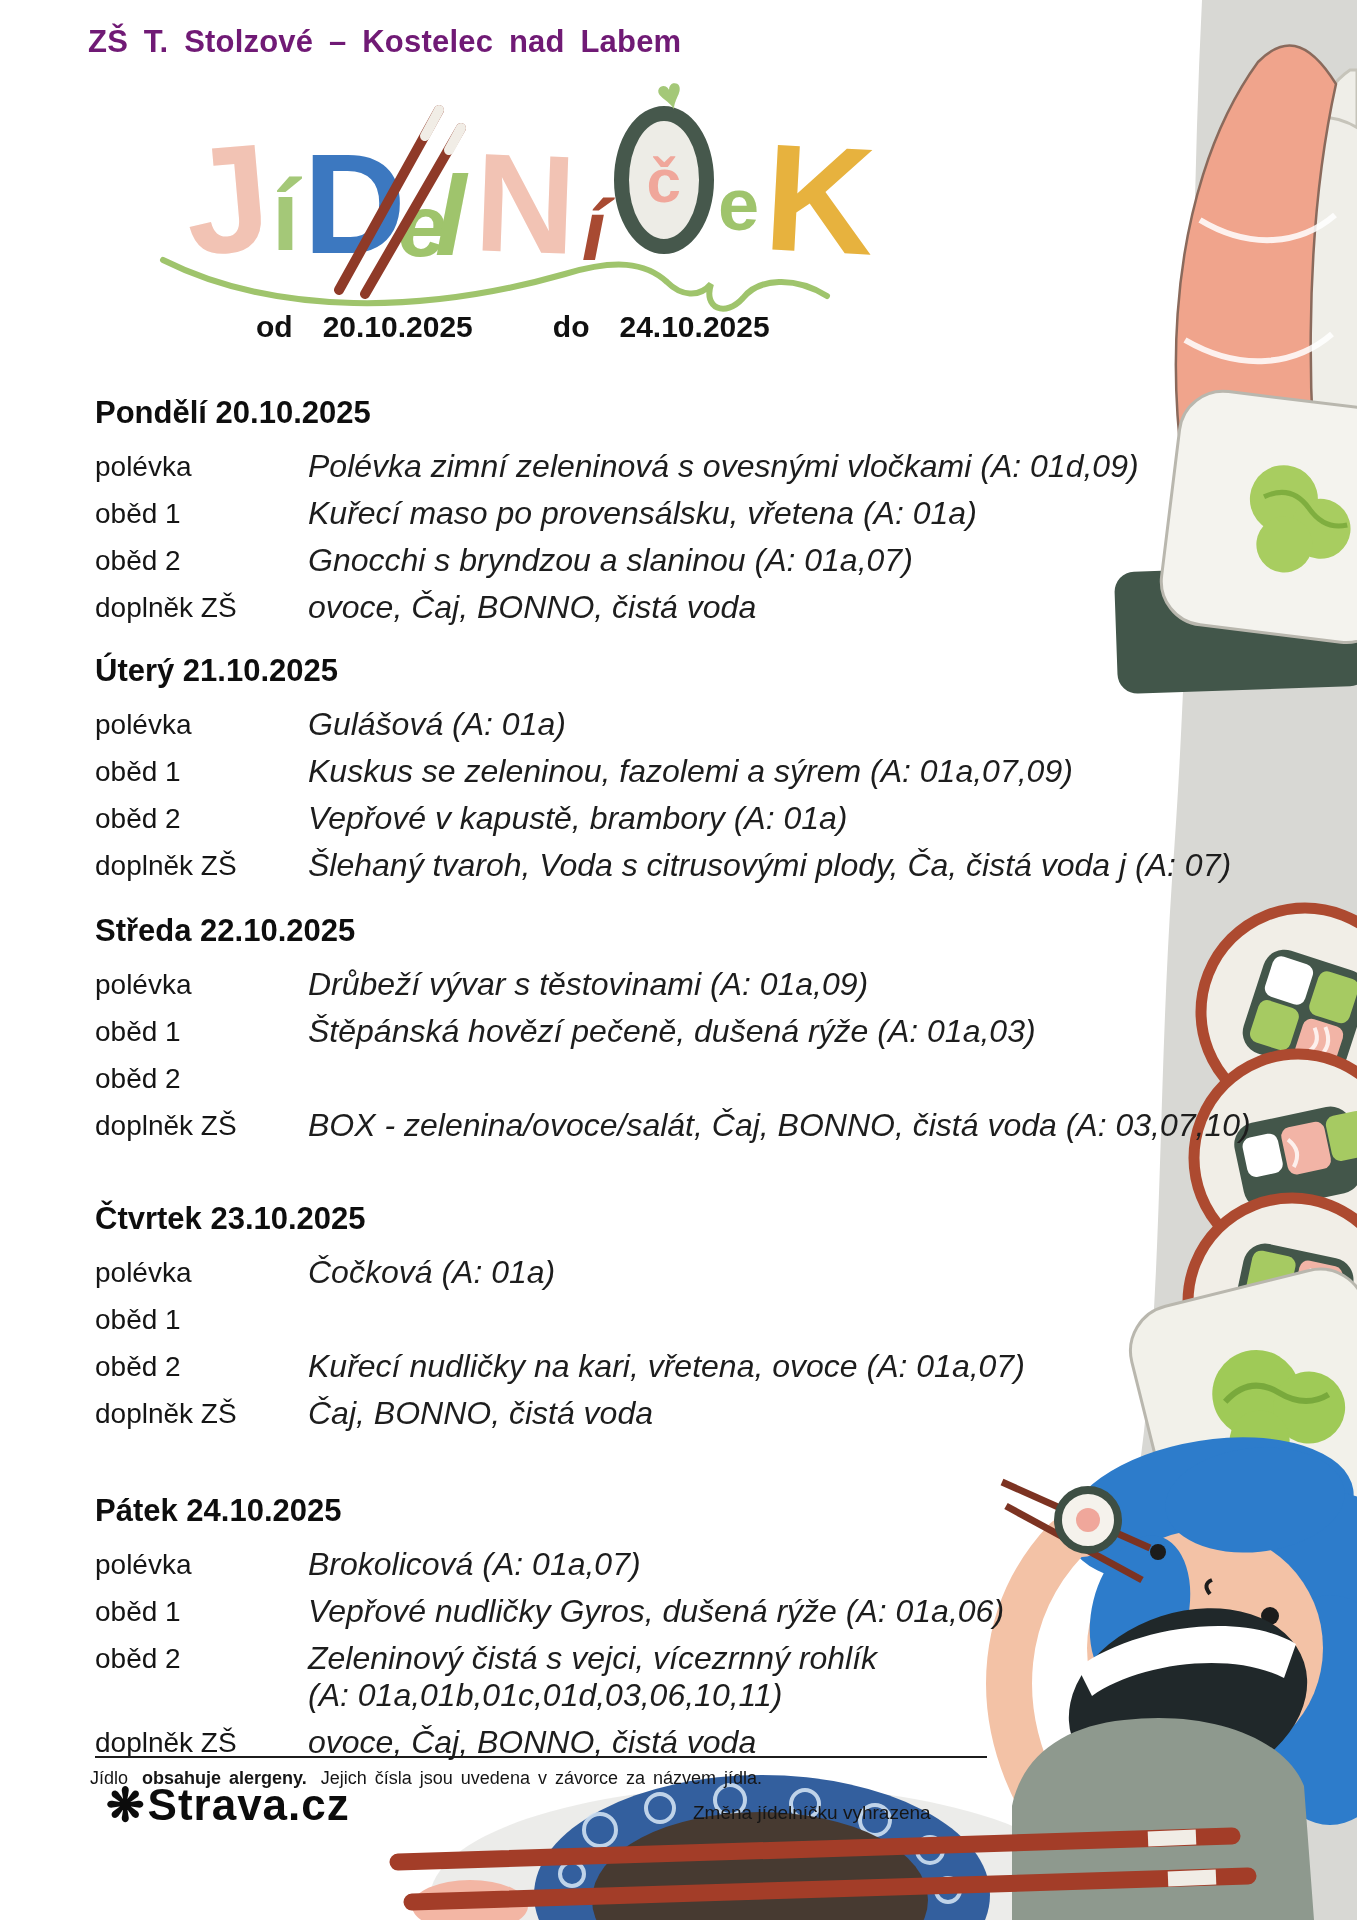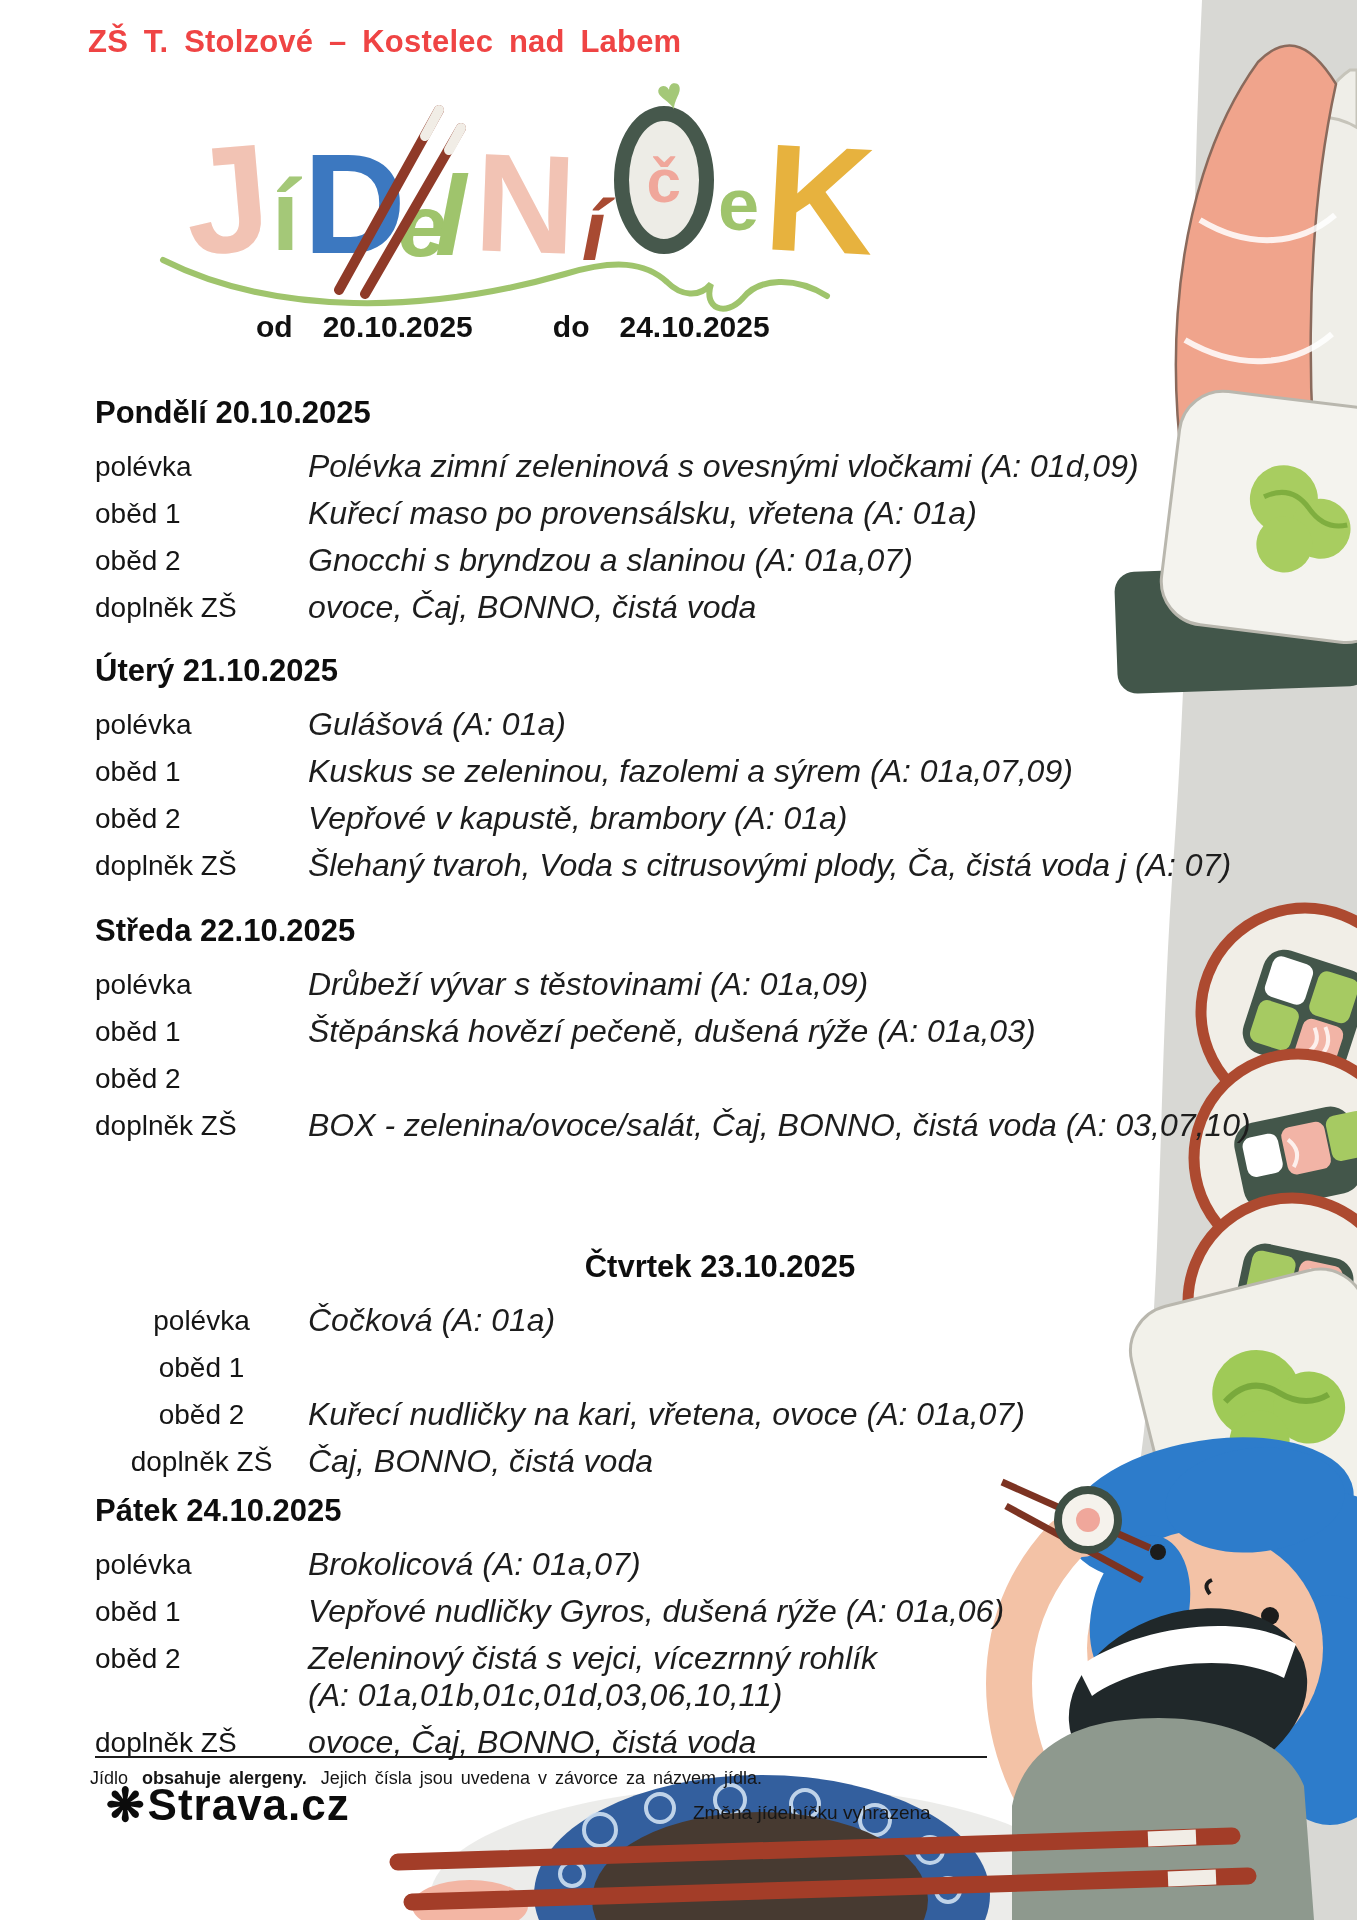--- a/index.html
+++ b/index.html
@@ -7,21 +7,21 @@
        font-family:"Liberation Sans",sans-serif;color:#151515;}
   .page{position:relative;width:1357px;height:1920px;background:#fff;}
 
   
   .art{position:absolute;inset:0;z-index:1;pointer-events:none;}
 
   
   .content{position:absolute;inset:0;z-index:2;}
 
   .school{position:absolute;left:88px;top:24px;font-size:31px;font-weight:700;
-          word-spacing:7px;letter-spacing:.2px;color:#ef4444;}
+          word-spacing:7px;letter-spacing:.2px;color:#701a75;}
 
   
   .logo{position:absolute;left:185px;top:72px;width:690px;height:210px;}
   .logo-row{position:relative;display:flex;align-items:flex-end;height:190px;}
   .lg{font-weight:700;line-height:.82;}
   .lg-j{font-size:152px;color:#f2c3b4;transform:rotate(-5deg);}
   .lg-i1{font-size:100px;color:#a4c878;margin-left:2px;margin-bottom:6px;}
   .lg-d{position:relative;font-size:142px;color:#3c78c0;margin-left:4px;}
   .lg-e1{font-size:88px;font-style:italic;color:#9fc46c;margin-left:-8px;}
   .lg-l{font-size:114px;font-style:italic;color:#9fc46c;margin-left:-12px;}
@@ -40,21 +40,21 @@
 
   .period{position:absolute;left:256px;top:310px;font-size:30px;font-weight:700;
           display:flex;align-items:flex-start;color:#111;}
   .period .g1{margin-left:30px;} .period .g2{margin-left:80px;} .period .g3{margin-left:30px;}
 
   .day{position:absolute;left:95px;width:1250px;}
   .day-title{margin:0 0 14px 0;font-size:31px;font-weight:700;line-height:42px;color:#0e0e0e;}
   .row{display:flex;margin-bottom:10px;}
   .lab{width:213px;flex:0 0 213px;font-size:28px;line-height:37px;white-space:nowrap;}
   .val{font-size:32px;line-height:37px;font-style:italic;white-space:nowrap;color:#1d1d1d;}
-  .d0{top:392px;} .d1{top:650px;} .d2{top:910px;} .d3{top:1246px;text-align:center;} .d4{top:1490px;}
+  .d0{top:392px;} .d1{top:650px;} .d2{top:910px;} .d3{top:1198px;} .d4{top:1490px;}
 
   .divider{position:absolute;left:95px;top:1756px;width:892px;border-top:2px solid #1c1c1c;}
   .foot1{position:absolute;left:90px;top:1768px;font-size:18px;word-spacing:3px;}
   .foot1 b{margin:0 6px;}
   .foot2-left{position:absolute;left:86px;top:1802px;font-size:26px;}
   .foot2-right{position:absolute;left:693px;top:1802px;font-size:19px;}
   .watermark{position:absolute;left:106px;top:1780px;z-index:3;display:flex;align-items:center;
              font-weight:700;font-size:44px;color:#0c0c0c;letter-spacing:1px;}
   .watermark .fl{font-size:46px;margin-right:2px;line-height:1;}
 </style>

